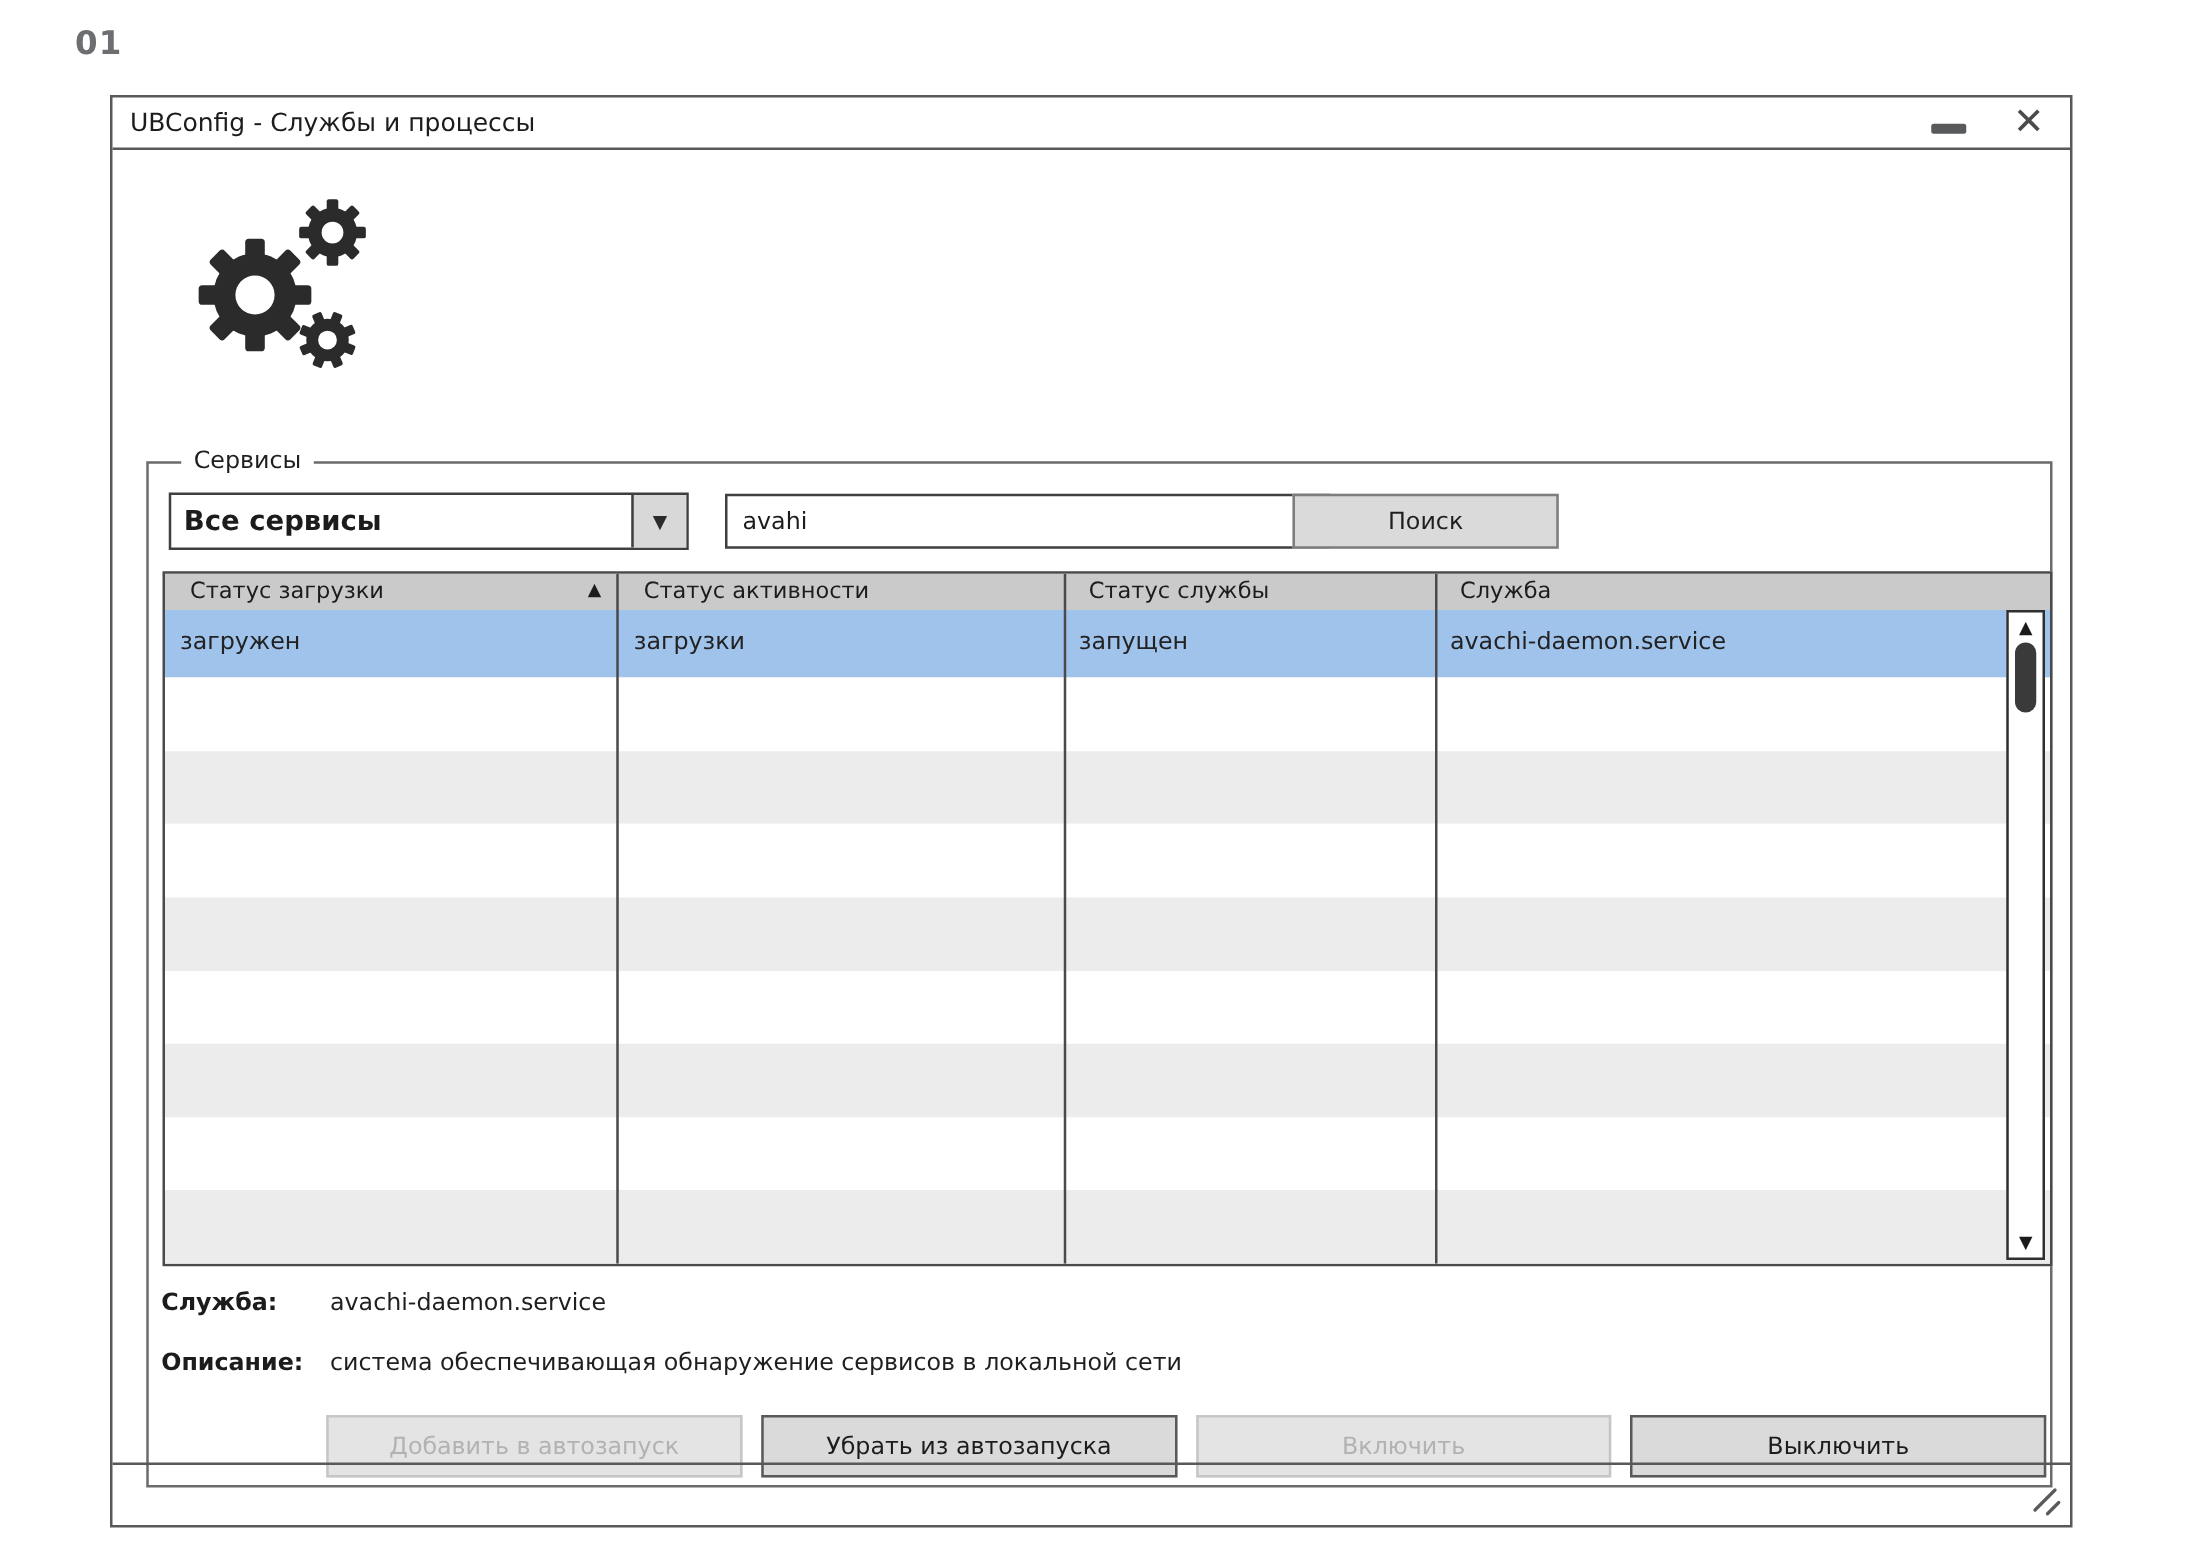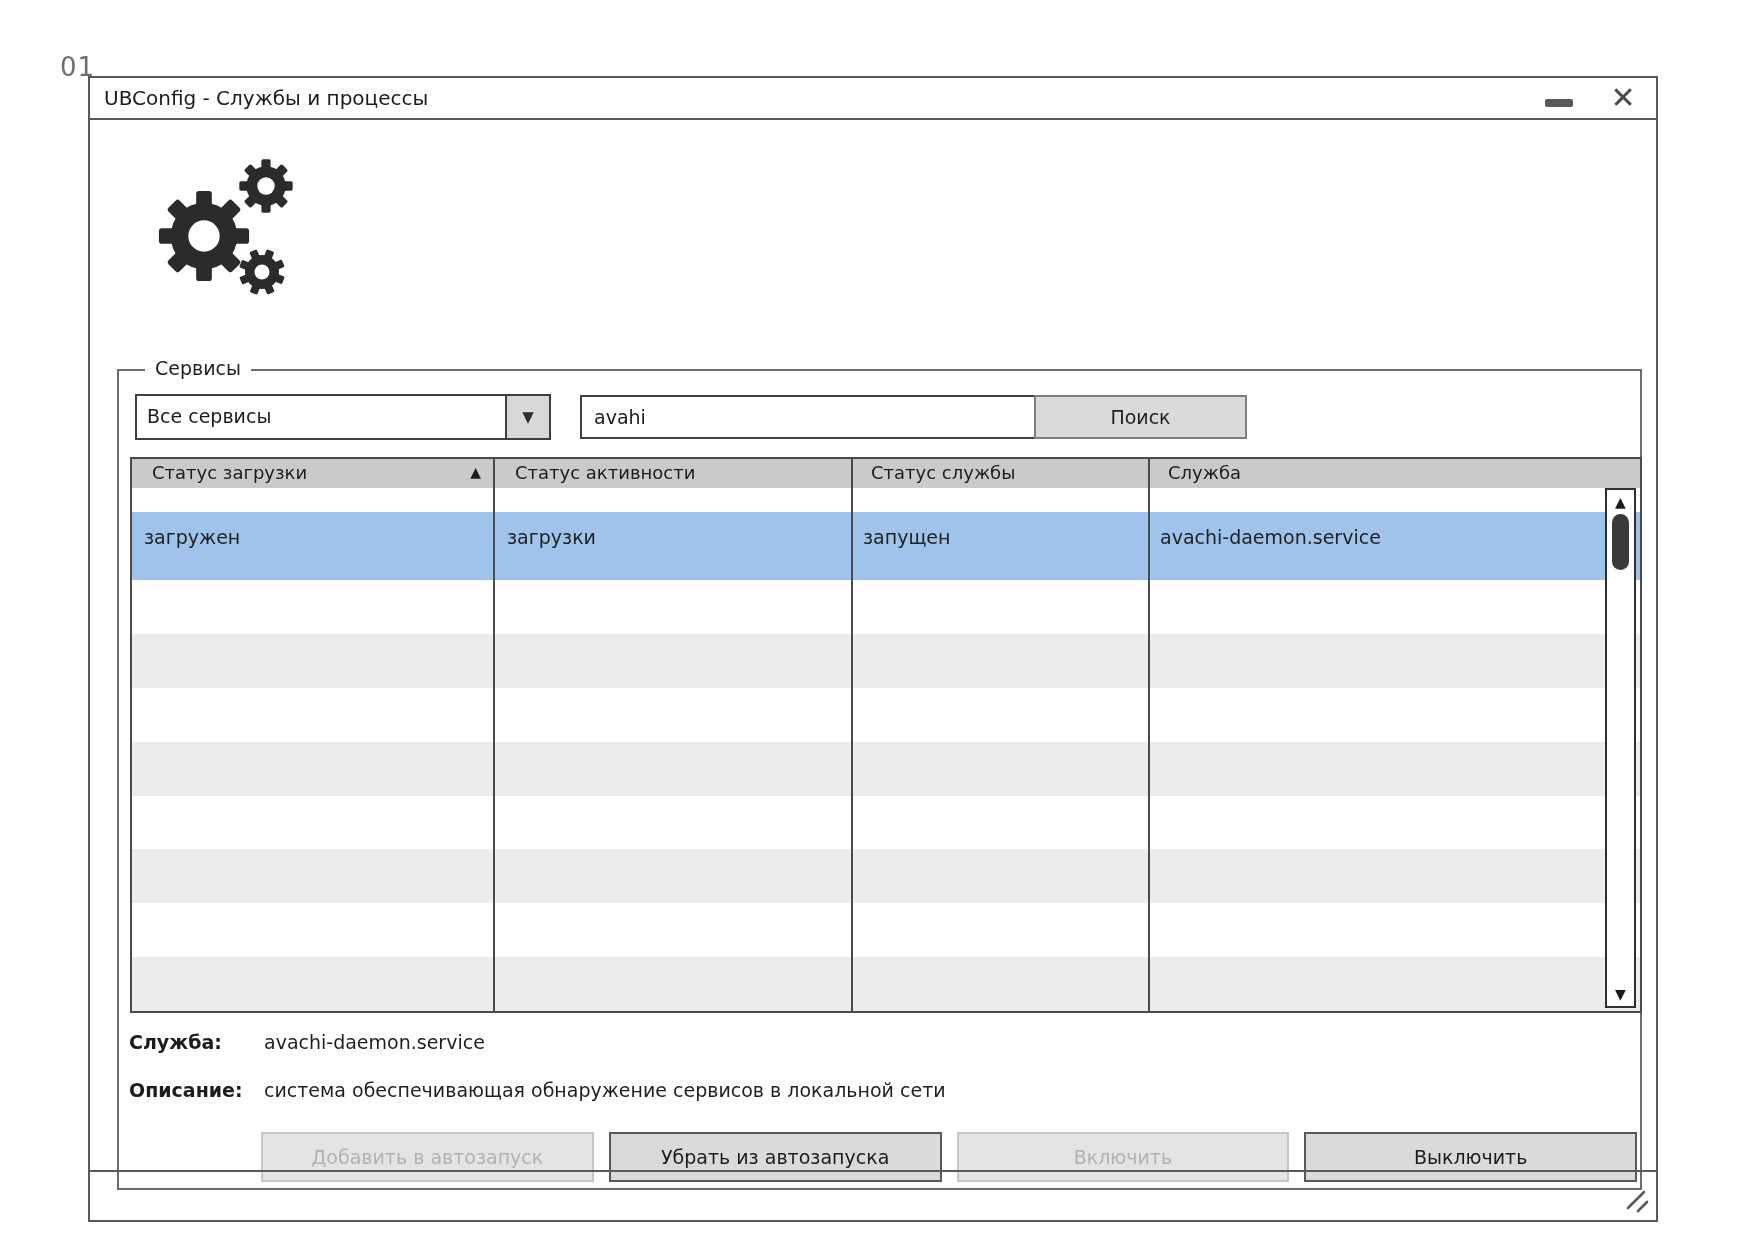--- a/index.html
+++ b/index.html
@@ -1,20 +1,20 @@
 <!DOCTYPE html>
 <html><head>
 <meta charset="utf-8">
 <style>
   * { margin:0; padding:0; box-sizing:border-box; }
   html,body { background:#ffffff; }
   body { font-family:"DejaVu Sans", sans-serif; color:#222; }
   #canvas { position:relative; width:1753px; height:1240px; background:#fff; overflow:hidden; }
 
-  .slide-num { position:absolute; left:60px; top:20px; font-size:26px; font-weight:normal; color:#6d6e71; letter-spacing:1px;margin-top:32px; }
+  .slide-num { position:absolute; left:60px; top:20px; font-size:26px; font-weight:bold; color:#6d6e71; letter-spacing:1px; }
 
   
   .window { position:absolute; left:88px; top:76px; width:1570px; height:1146px;
             border:2px solid #58595b; background:#fff; display:flex; flex-direction:column; }
   .titlebar { height:42px; border-bottom:2px solid #58595b; display:flex; align-items:center;
               padding:0 18px 0 14px; flex:0 0 auto; }
   .titlebar .title { font-size:20px; color:#1c1c1c; }
   .win-controls { margin-left:auto; display:flex; align-items:center; gap:34px; }
   .btn-min { width:30px; height:26px; display:flex; align-items:flex-end; justify-content:center; cursor:pointer; }
   .btn-min .bar { width:28px; height:8px; background:#58595b; border-radius:2px; margin-bottom:4px; }
@@ -31,40 +31,40 @@
 
   
   .groupbox { position:absolute; left:27px; top:249px; width:1525px; height:821px;
               border:2px solid #6a6b6d; }
   .groupbox .legend { position:absolute; top:-14px; left:26px; background:#fff; padding:0 10px;
                       font-size:19px; color:#1f1f1f; }
 
   
   .dropdown { position:absolute; left:16px; top:23px; width:416px; height:46px;
               border:2px solid #3f3f3f; background:#fff; display:flex; cursor:pointer; }
-  .dropdown .dd-value { flex:1; font-size:19px; padding:9px 0 0 10px; color:#1c1c1c; }
+  .dropdown .dd-value { flex:1; font-size:22px; padding:9px 0 0 10px; color:#1c1c1c;font-weight:bold; }
   .dropdown .dd-arrow { width:44px; background:#d8d8d8; border-left:2px solid #3f3f3f;
                         display:flex; align-items:center; justify-content:center;
                         font-size:15px; color:#2b2b2b; }
   .search-input { position:absolute; left:461px; top:24px; width:484px; height:44px;
                   border:2px solid #3f3f3f; background:#fff; font-size:19px; padding:0 12px;
                   font-family:"DejaVu Sans", sans-serif; color:#1c1c1c; }
   .search-btn { position:absolute; left:915px; top:24px; width:213px; height:44px;
                 background:#dadada; border:2px solid #7c7d7f; font-size:19px; color:#1f1f1f;
                 display:flex; align-items:center; justify-content:center; cursor:pointer; }
 
   
   .svc-table { position:absolute; left:11px; top:86px; width:1512px; height:556px;
                border:2px solid #4a4a4a; background:#fff; overflow:hidden; }
   .tbl-inner { position:relative; width:100%; height:100%; display:flex; flex-direction:column; }
   .thead { height:29px; background:#cacaca; display:flex; flex:0 0 auto; }
   .th { font-size:18px; color:#1c1c1c; padding:3px 0 0 20px; position:relative; cursor:pointer; }
   .row { display:flex; flex:0 0 auto; }
   .row .cell { font-size:19px; padding:14px 0 0 12px; white-space:nowrap; overflow:hidden; }
-  .row.selected { background:#a0c3ec; height:68px;margin-top:24px; }
+  .row.selected { background:#a0c3ec; height:54px; }
   .row.empty { flex:1 1 auto; }
   .row.white { background:#ffffff; }
   .row.gray  { background:#ececec; }
   .c1 { width:363px; } .c2 { width:356px; } .c3 { width:297px; } .c4 { flex:1; }
   .vline { position:absolute; top:0; bottom:0; width:2px; background:#4a4a4a; }
   .vl1 { left:361px; } .vl2 { left:719px; } .vl3 { left:1016px; }
   .sort-arrow { position:absolute; right:14px; top:5px; font-size:14px; color:#1c1c1c; }
 
   
   .scrollbar { position:absolute; top:29px; right:4px; bottom:3px; width:31px;

